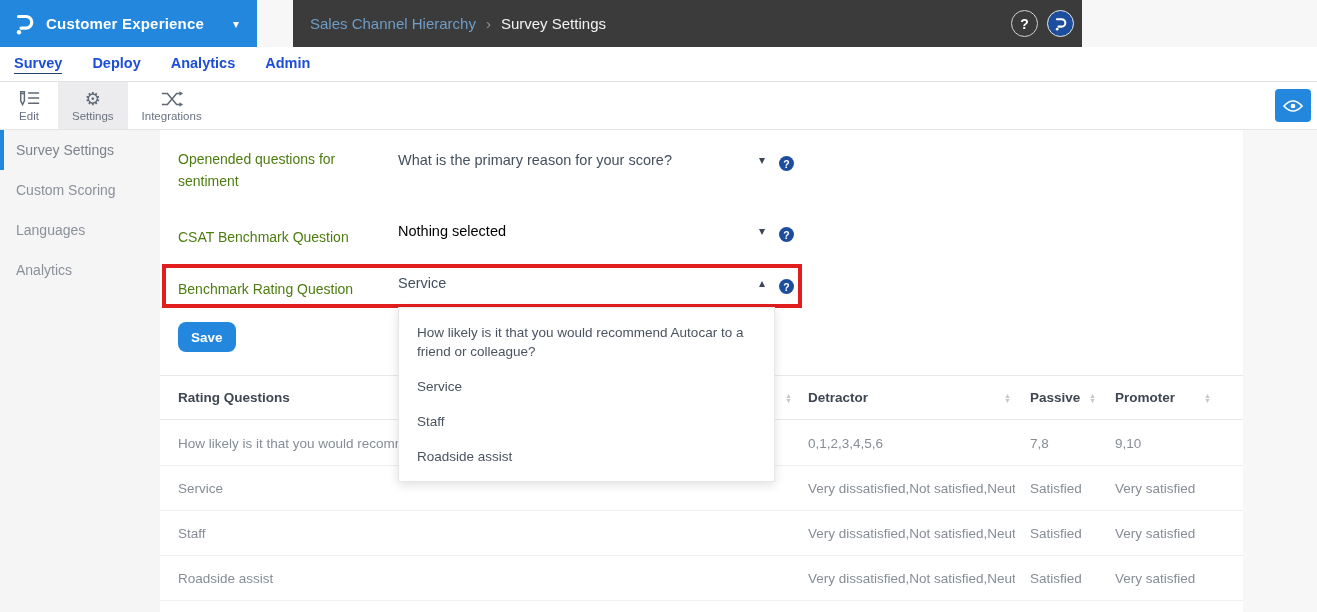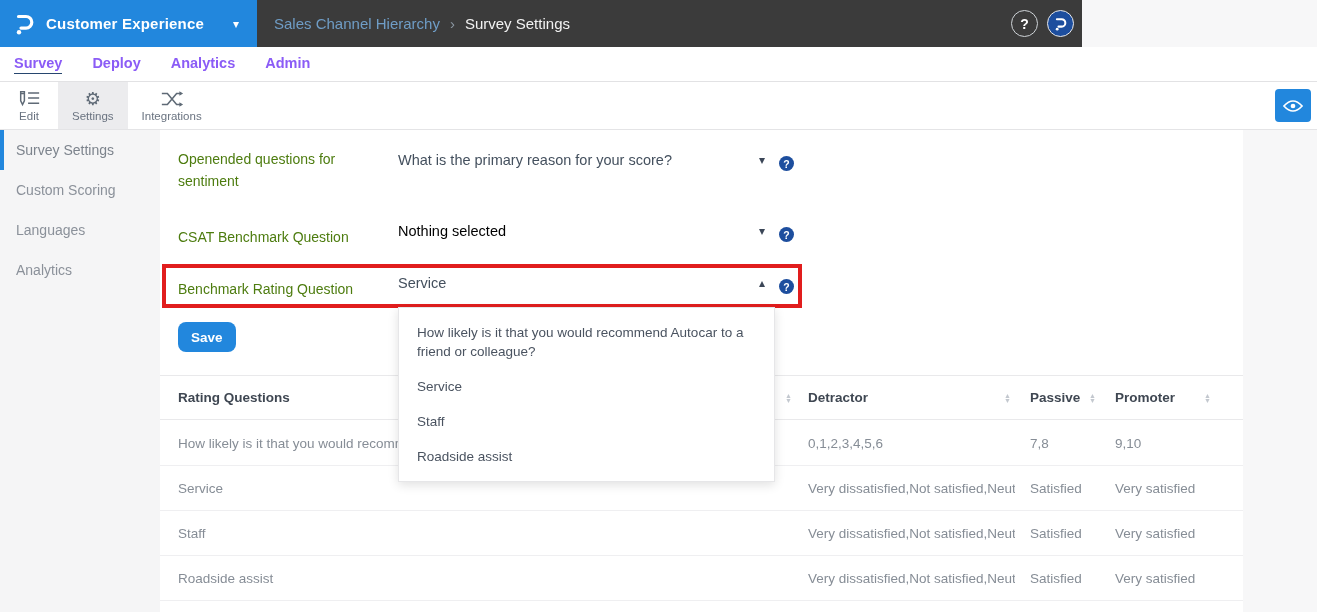--- a/index.html
+++ b/index.html
@@ -6,34 +6,34 @@
   html,body { width:1317px; height:612px; overflow:hidden;
     font-family:"Liberation Sans", sans-serif; background:#f7f7f8; }
 
   
   .topbar { position:absolute; left:0; top:0; width:1082px; height:47px; display:flex;justify-content:space-between; }
   .brand { width:257px; height:47px; background:#2287dd; display:flex; align-items:center;
     padding-left:14px; cursor:pointer; }
   .brand-logo { width:22px; height:24px; flex:none; }
   .brand-title { color:#fff; font-size:15px; font-weight:700; margin-left:10px; letter-spacing:.2px; }
   .brand-caret { color:#fff; font-size:12px; margin-left:auto; margin-right:18px; }
-  .crumbbar { flex:1; background:#3b3b3b; display:flex; align-items:center; padding-left:17px; }
+  .crumbbar { flex:1; background:#3b3b3b; display:flex; align-items:center; padding-left:17px;margin-left:36px; }
   .crumb-link { color:#6f9dc6; font-size:15px; cursor:pointer; }
   .crumb-sep { color:#8c98a3; font-size:15px; margin:0 10px; }
   .crumb-current { color:#f2f2f2; font-size:15px; }
   .top-icons { position:absolute; right:8px; top:10px; display:flex; gap:9px; align-items:center; }
   .circle-btn { width:27px; height:27px; border-radius:50%; display:flex; align-items:center;
     justify-content:center; cursor:pointer; font-size:14px; font-weight:700; color:#fff; }
   .help-circle { border:1.5px solid #cfd4d8; }
   .avatar-circle { background:#1d4e9e; border:1.5px solid #e8e8e8; }
 
   
   .navrow { position:absolute; left:0; top:47px; width:1317px; height:35px; background:#fff;
     border-bottom:1px solid #e2e2e4; display:flex; align-items:center; padding-left:14px; gap:30px; }
-  .nav-tab { font-size:14.5px; font-weight:600; color:#8b5cf6; cursor:pointer; padding-bottom:2px; }
+  .nav-tab { font-size:14.5px; font-weight:600; color:#1d4ed8; cursor:pointer; padding-bottom:2px; }
   .nav-tab.active { border-bottom:1px solid #27466f; }
 
   
   .toolbar { position:absolute; left:0; top:82px; width:1317px; height:48px; background:#fff;
     border-bottom:1px solid #e4e4e6; display:flex; }
   .tbtn { height:47px; display:flex; flex-direction:column; align-items:center; justify-content:center;
     gap:2px; padding:0 14px; min-width:58px; cursor:pointer; color:#5f6a76; }
   .tbtn.active { background:#ececee; }
   .tbtn-label { font-size:11.5px; color:#6a7380; }
   .tbtn .glyph { font-size:18px; line-height:18px; }

